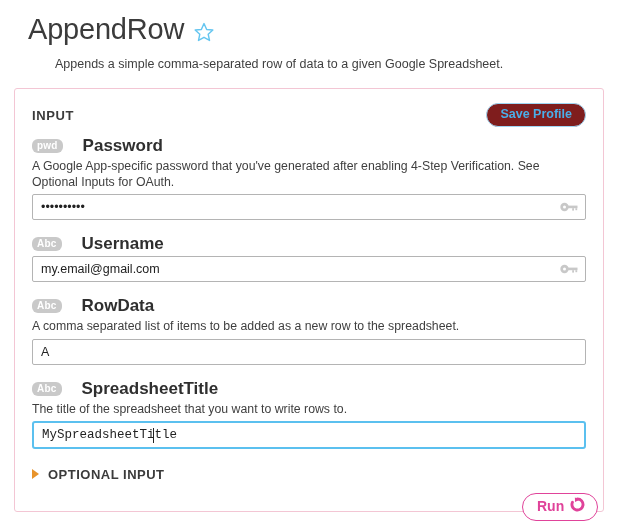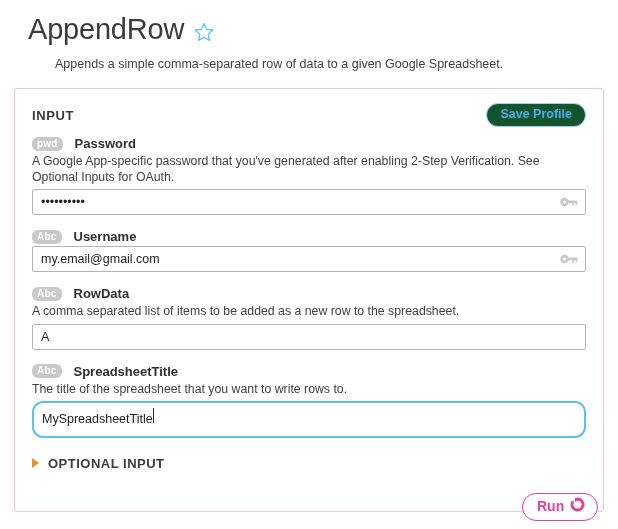--- a/index.html
+++ b/index.html
@@ -75,21 +75,21 @@
     color: #3b3b3b;
     letter-spacing: 0.6px;
   }
   .save-profile {
     font-size: 12.5px;
     font-weight: bold;
     color: #4aaee8;
     border: 1px solid #9fd6f3;
     border-radius: 12px;
     padding: 3px 13px 4px 13px;
-    background: #14532d;
+    background: #7f1d1d;
     cursor: pointer;
     line-height: 1.2;
   }
 
   
   .fields {
     padding: 9px 17px 0 17px;
   }
   .field {
     margin-bottom: 14px;
@@ -104,22 +104,22 @@
     background: #c9c9c9;
     color: #ffffff;
     font-size: 10px;
     font-weight: bold;
     border-radius: 6px;
     padding: 1px 5px 2px 5px;
     line-height: 1.1;
     letter-spacing: 0.2px;
   }
   .field-name {
-    margin-left: 12px;
-    font-size: 13px;
+    margin-left: 20px;
+    font-size: 17px;
     font-weight: bold;
     color: #2f2f2f;
   }
   .field-desc {
     font-size: 12.3px;
     color: #3f3f3f;
     line-height: 1.32;
     margin-bottom: 4px;
     max-width: 548px;
   }
@@ -138,22 +138,23 @@
     font-size: 12.5px;
     color: #222222;
     padding: 0 28px 0 8px;
     outline: none;
   }
   .text-input.plain {
     padding-right: 8px;
   }
   .text-input.focused {
     border: 2px solid #5bc0ef;
-    border-radius: 11px;
-    height: 37px;
+    border-radius: 3px;
+    height: 28px;
+    font-family: Liberation Mono, monospace;
   }
   .key-icon {
     position: absolute;
     right: 8px;
     top: 6px;
     pointer-events: none;
   }
 
   
   .optional-row {
@@ -222,21 +223,21 @@
       <button class="save-profile">Save Profile</button>
     </div>
 
     <div class="fields">
 
       <div class="field">
         <div class="field-head">
           <span class="type-badge">pwd</span>
           <span class="field-name">Password</span>
         </div>
-        <div class="field-desc">A Google App-specific password that you've generated after enabling 2-Step Verification. See Optional Inputs for OAuth.</div>
+        <div class="field-desc">A Google App-specific password that you've generated after enabling 4-Step Verification. See Optional Inputs for OAuth.</div>
         <div class="input-wrap">
           <input class="text-input" type="text" readonly="" value="••••••••••" style="">
           <span class="key-icon">
             <svg width="18" height="14" viewBox="0 0 18 14" fill="#c8c8c8">
               <circle cx="4.5" cy="7" r="4.2"></circle>
               <circle cx="4.5" cy="7" r="1.5" fill="#ffffff"></circle>
               <rect x="7.5" y="5.6" width="10" height="2.6"></rect>
               <rect x="12.2" y="8.2" width="1.8" height="2.4"></rect>
               <rect x="15.4" y="8.2" width="1.8" height="2.0"></rect>
             </svg>

